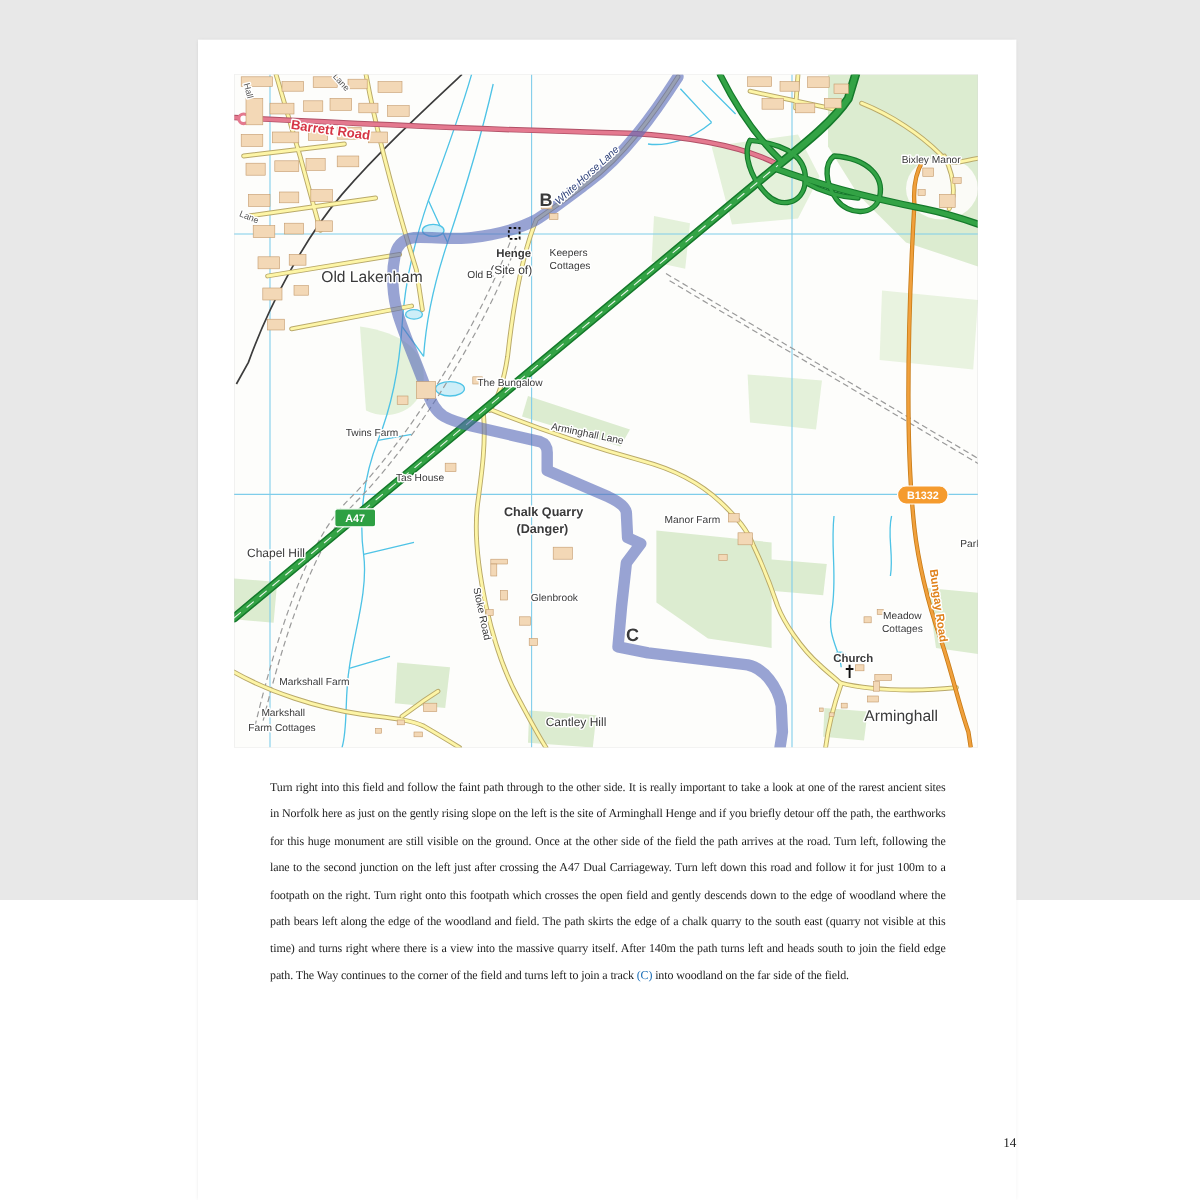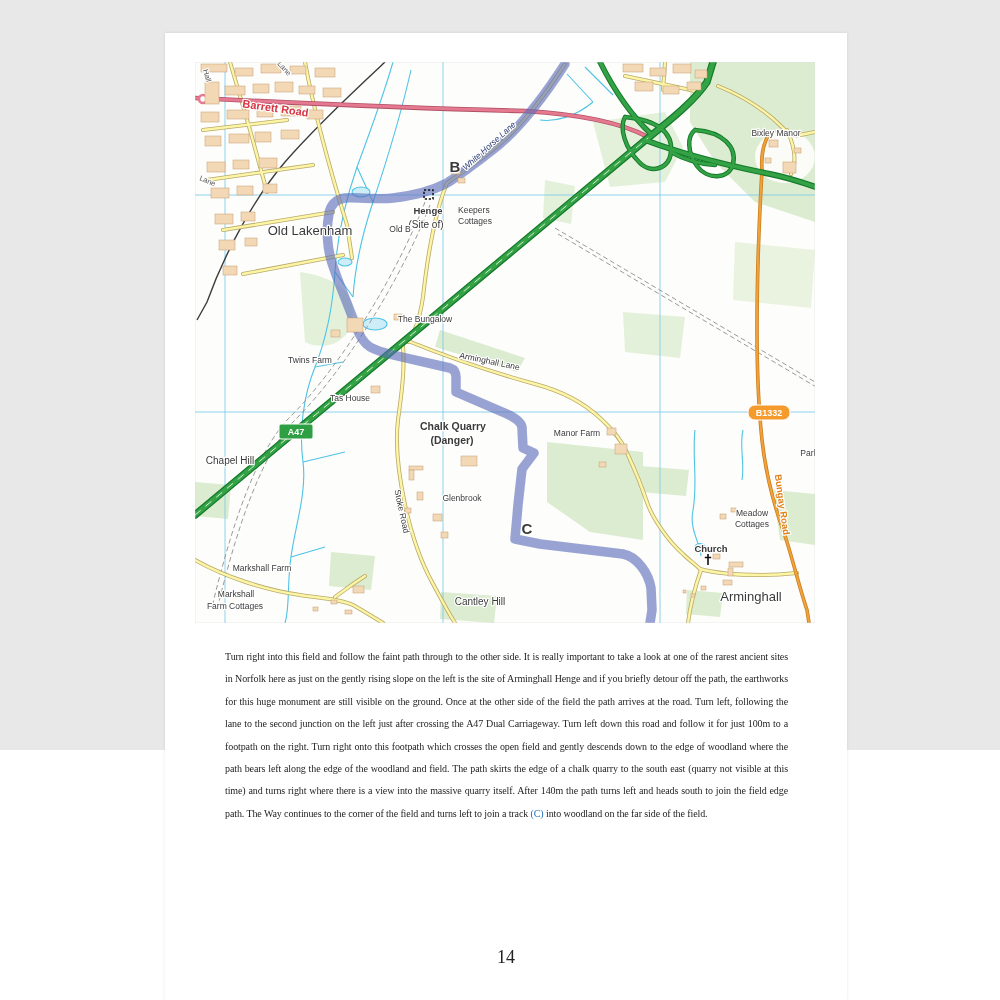--- a/index.html
+++ b/index.html
@@ -23,22 +23,22 @@
   .lbl-road-red{font-size:11px;font-weight:bold;fill:#d63545;}
   .lbl-whl{font-size:8.5px;font-style:italic;fill:#2c3f77;}
   .lbl-bungay{font-size:9.5px;font-weight:bold;fill:#e0821c;}
   .marker{font-size:15px;font-weight:bold;}
   .badge-text{font-size:9px;font-weight:bold;fill:#ffffff;stroke:none;}
 
   .body-copy{position:absolute;left:60px;top:603px;width:563px;
              font-family:"Liberation Serif",serif;font-size:10px;line-height:22.4px;
              letter-spacing:-0.1px;color:#1e1e1e;text-align:justify;}
   .c-ref{color:#1c6fb8;}
-  .page-num{position:absolute;left:0;top:914px;width:100%;text-align:center;
-            font-family:"Liberation Serif",serif;font-size:18px;color:#222;}
+  .page-num{position:absolute;left:0;top:914px;width:100%;text-align:right;
+            font-family:"Liberation Serif",serif;font-size:11px;color:#222;}
 </style>
 </head>
 <body>
 
 <div id="stage">
   <div class="bg-gray"></div>
 
   <div class="page">
 
     <div class="map-wrap">

